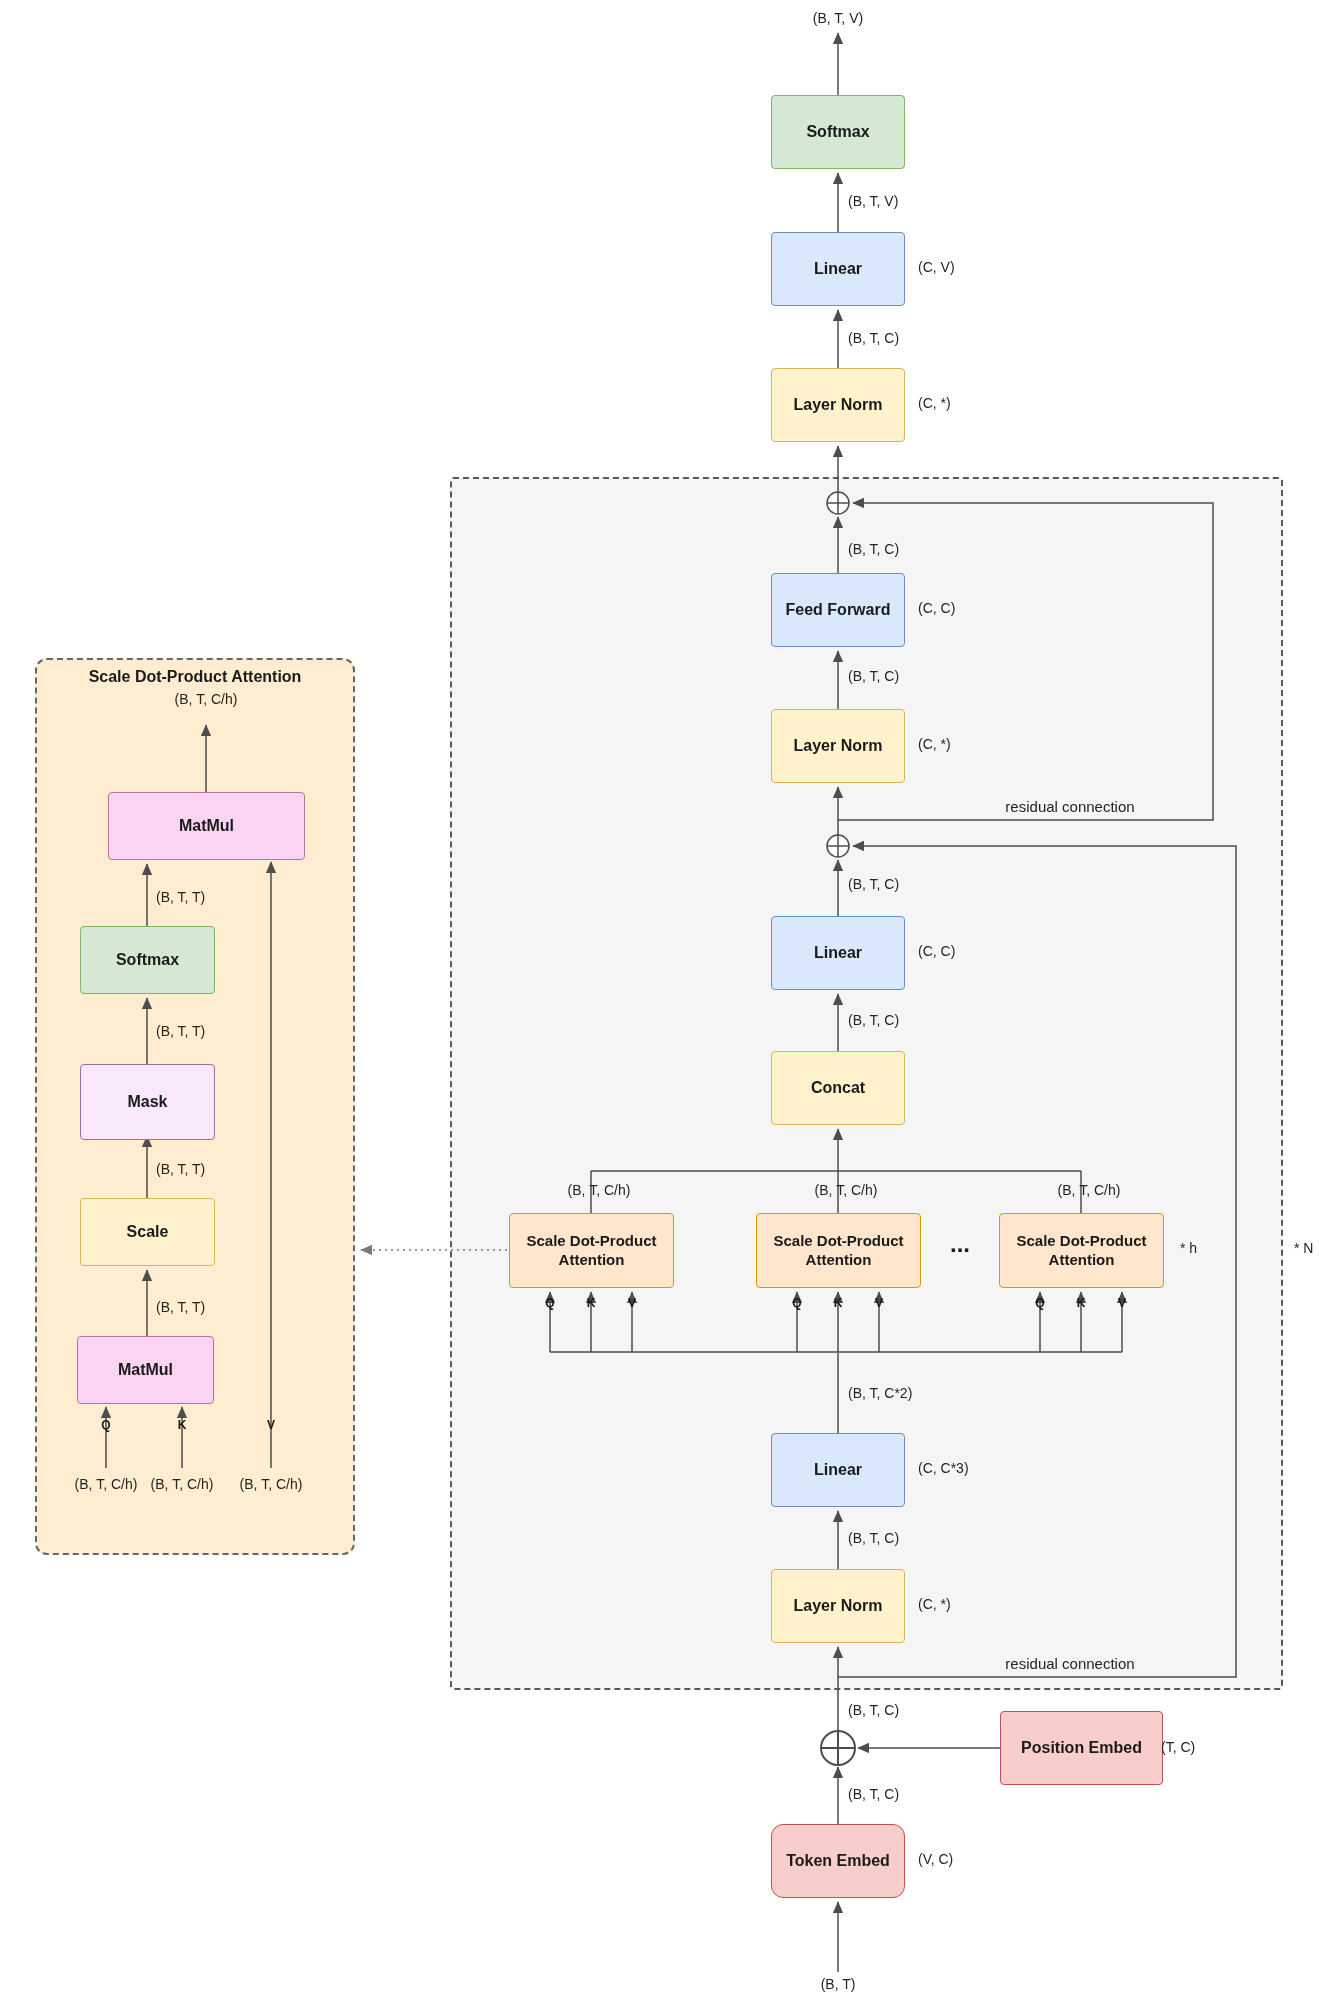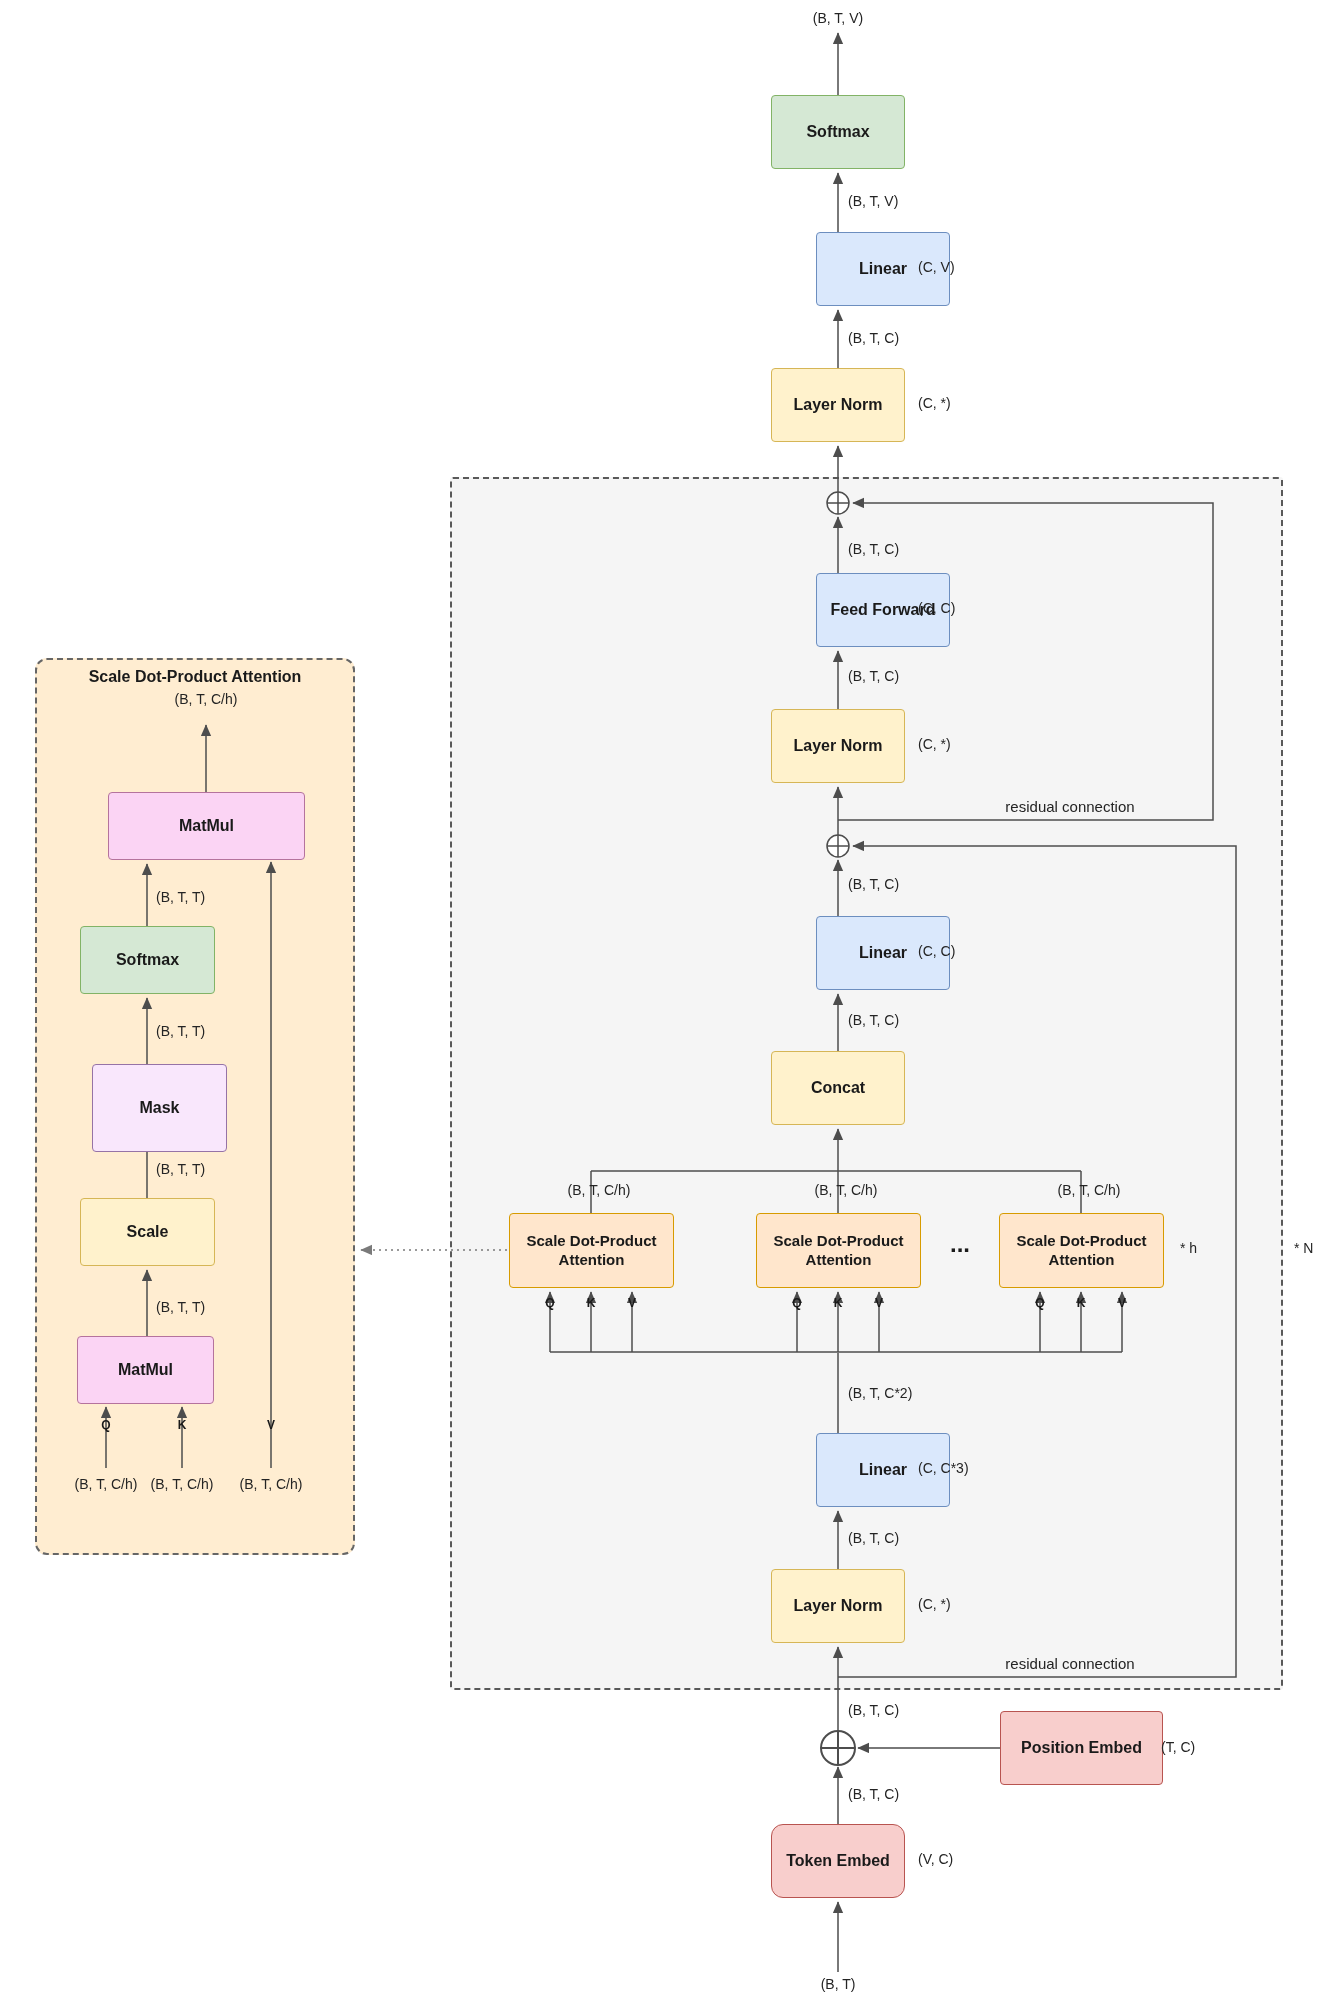--- a/index.html
+++ b/index.html
@@ -12,21 +12,21 @@
     background:#f5f5f5; border:2px dashed #595959; border-radius:3px; }
   #detail-panel { left:35px; top:658px; width:320px; height:897px;
     background:#ffedd1; border:2px dashed #666666; border-radius:12px; }
 
   #svg-layer { position:absolute; left:0; top:0; z-index:2; }
 
   .box { position:absolute; z-index:3; display:flex; align-items:center; justify-content:center;
     text-align:center; font-weight:bold; font-size:16px; color:#1a1a1a;
     border:1.5px solid #000; border-radius:4px; line-height:1.25; padding:2px; }
   .green  { background:#d5e8d4; border-color:#82b366; }
-  .blue   { background:#dae8fc; border-color:#6c8ebf;margin-left:45px; }
+  .blue   { background:#dae8fc; border-color:#6c8ebf; }
   .yellow { background:#fff2cc; border-color:#d6b656; }
   .red    { background:#f8cecc; border-color:#b85450; }
   .orange { background:#ffe6cc; border-color:#d79b00; }
   .pink   { background:#fbd4f4; border-color:#b5739d; }
   .lav    { background:#f9e7fc; border-color:#9673a6; }
 
   .lbl { position:absolute; z-index:4; font-size:14px; color:#242424; white-space:nowrap; }
   .ctr { transform:translateX(-50%); }
   .qkv { font-size:12px; font-weight:bold; color:#1a1a1a; }
   .side { color:#242424; }
@@ -162,21 +162,21 @@
       <span>Token Embed</span>
     </div>
 
   <div class="lbl ptitle" style="left:35px; top:668px; width:320px;">Scale Dot-Product Attention</div>
   <div class="box pink" style="left:108px; top:792px;  width:197px; height:68px;">
       <span>MatMul</span>
     </div>
   <div class="box green" style="left:80px;  top:926px;  width:135px; height:68px;">
       <span>Softmax</span>
     </div>
-  <div class="box lav" style="left:92px;  top:1064px; width:135px; height:88px;">
+  <div class="box lav" style="left:80px;  top:1064px; width:135px; height:76px;">
       <span>Mask</span>
     </div>
   <div class="box yellow" style="left:80px;  top:1198px; width:135px; height:68px;justify-content:center;">
       <span>Scale</span>
     </div>
   <div class="box pink" style="left:77px;  top:1336px; width:137px; height:68px;">
       <span>MatMul</span>
     </div>
 
   <div class="lbl ctr" style="left:838px; top:10px;">(B, T, V)</div>

